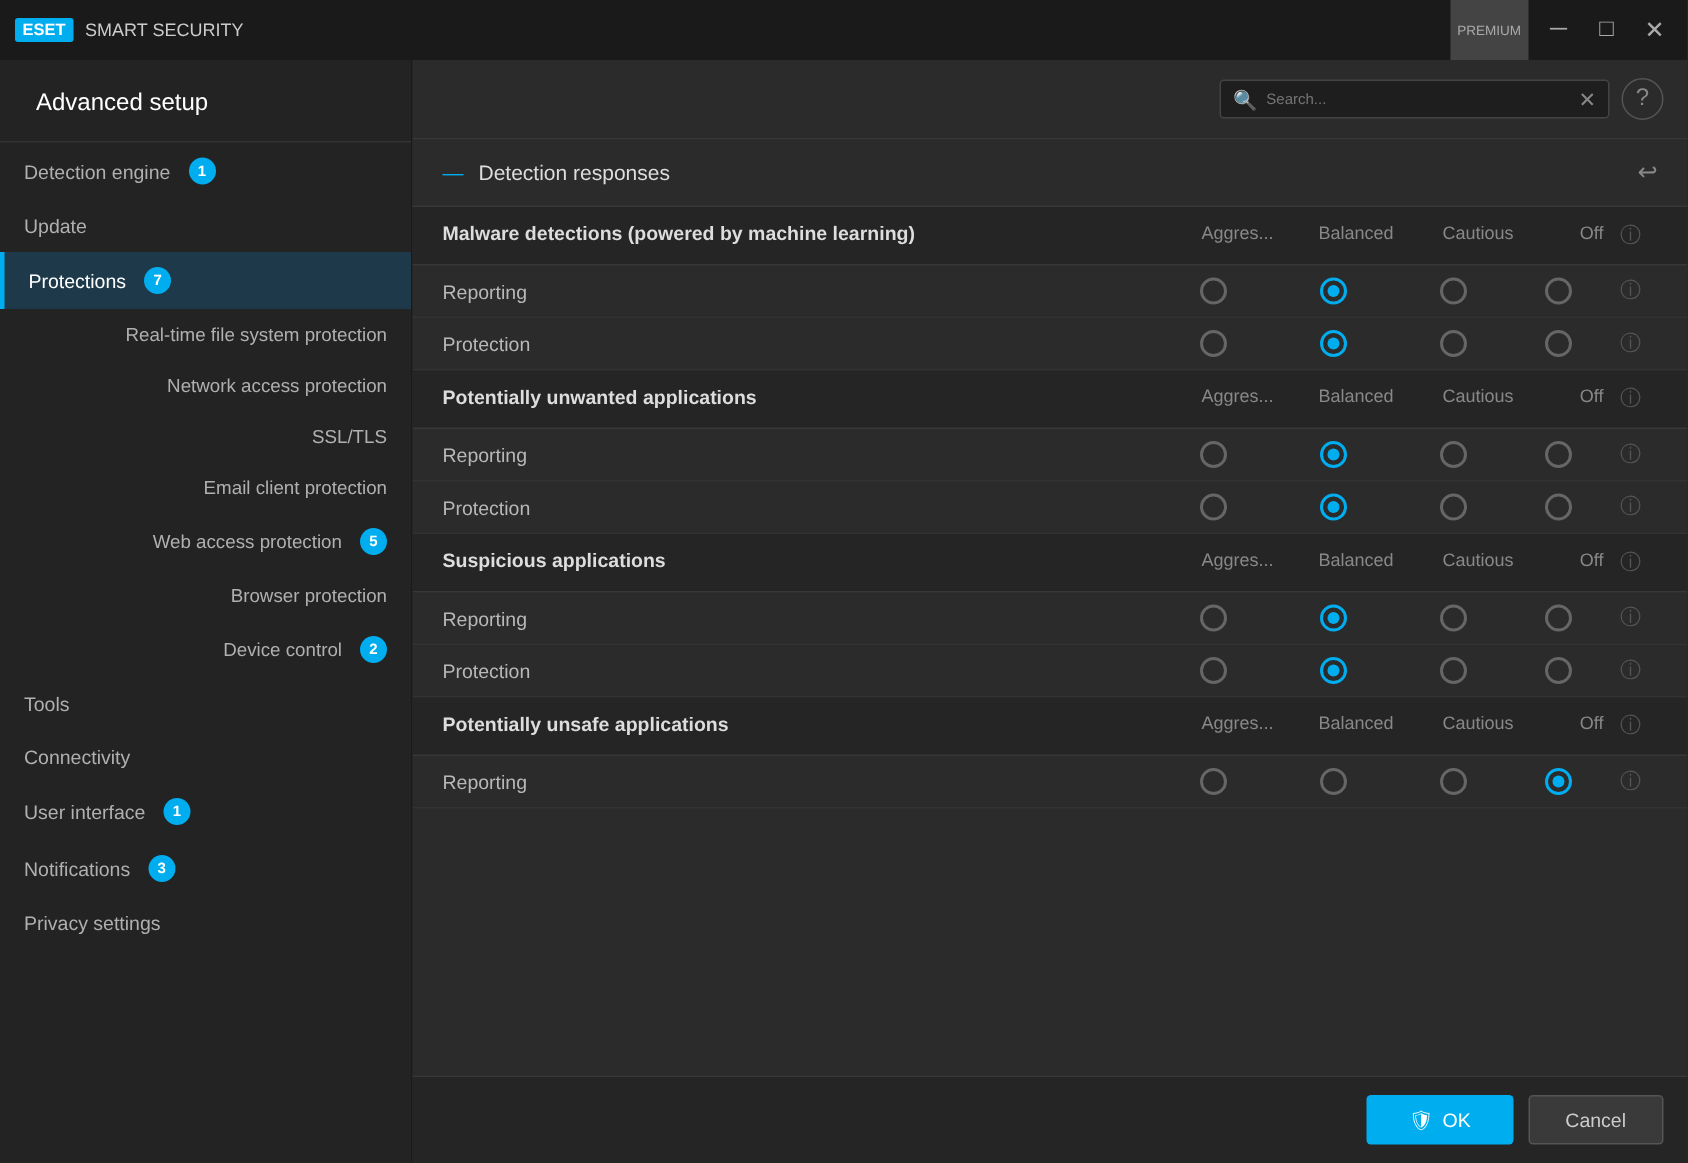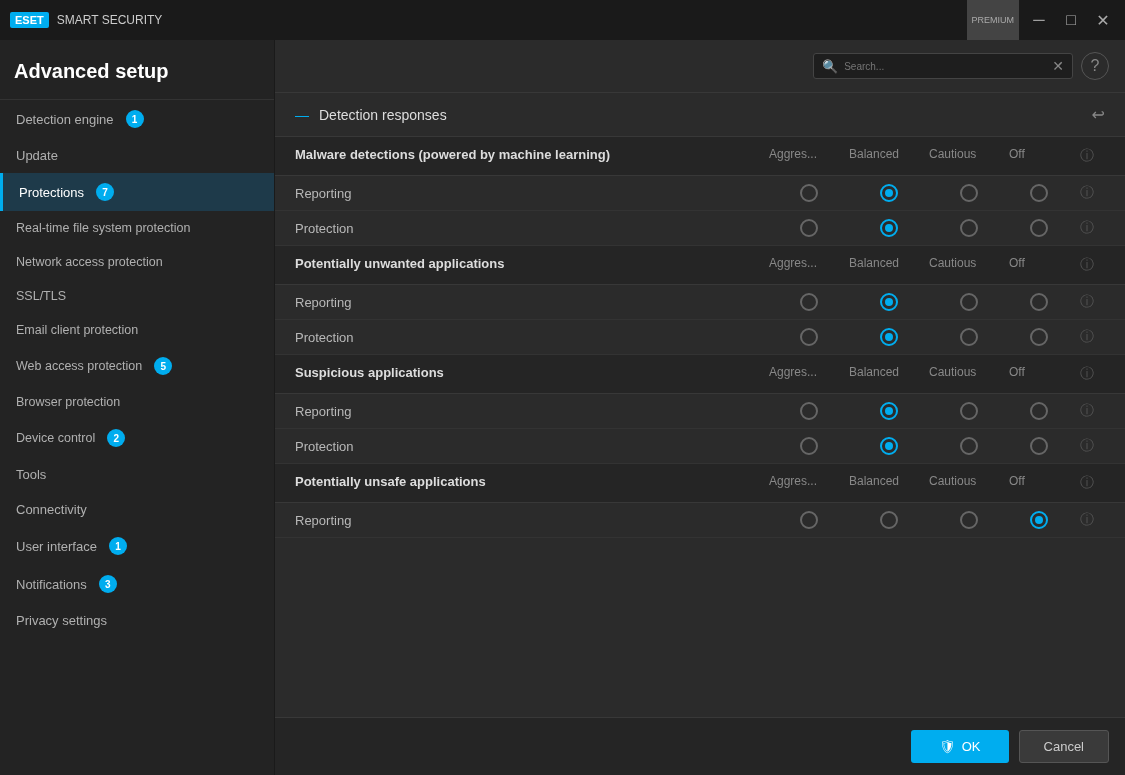--- a/index.html
+++ b/index.html
@@ -67,41 +67,42 @@
     
     .sidebar {
       width: 275px;
       background: #232323;
       display: flex;
       flex-direction: column;
       border-right: 1px solid #1a1a1a;
       overflow-y: auto;
     }
     .sidebar-header {
-      padding: 20px 14px 16px;
-      font-size: 20px;
+      padding: 20px 24px 16px;
+      font-size: 16px;
       color: #fff;
-      font-weight: 700;
+      font-weight: 400;
       border-bottom: 1px solid #333;
     }
     .sidebar-item {
       padding: 10px 16px;
       color: #b0b0b0;
       cursor: pointer;
       display: flex;
       align-items: center;
       gap: 8px;
     }
     .sidebar-item.active {
       background: #1e3a4a;
       color: #fff;
       border-left: 3px solid #00adef;
     }
     .sidebar-item.sub {
       font-size: 12.5px;
+      justify-content: flex-end;
     }
     .badge {
       background: #00adef;
       color: white;
       border-radius: 50%;
       min-width: 18px;
       height: 18px;
       display: inline-flex;
       align-items: center;
       justify-content: center;
@@ -219,21 +220,21 @@
       background: #252525;
     }
     .dt-group-label {
       color: #ddd;
       font-weight: 700;
       font-size: 13px;
     }
     .dt-col-header {
       color: #888;
       font-size: 12px;
-      text-align: left;
+      text-align: right;
     }
     .dt-row {
       display: grid;
       grid-template-columns: 1fr 80px 80px 80px 60px 36px;
       padding: 8px 20px;
       border-bottom: 1px solid #333;
       align-items: center;
     }
     .dt-label {
       color: #b8b8b8;

